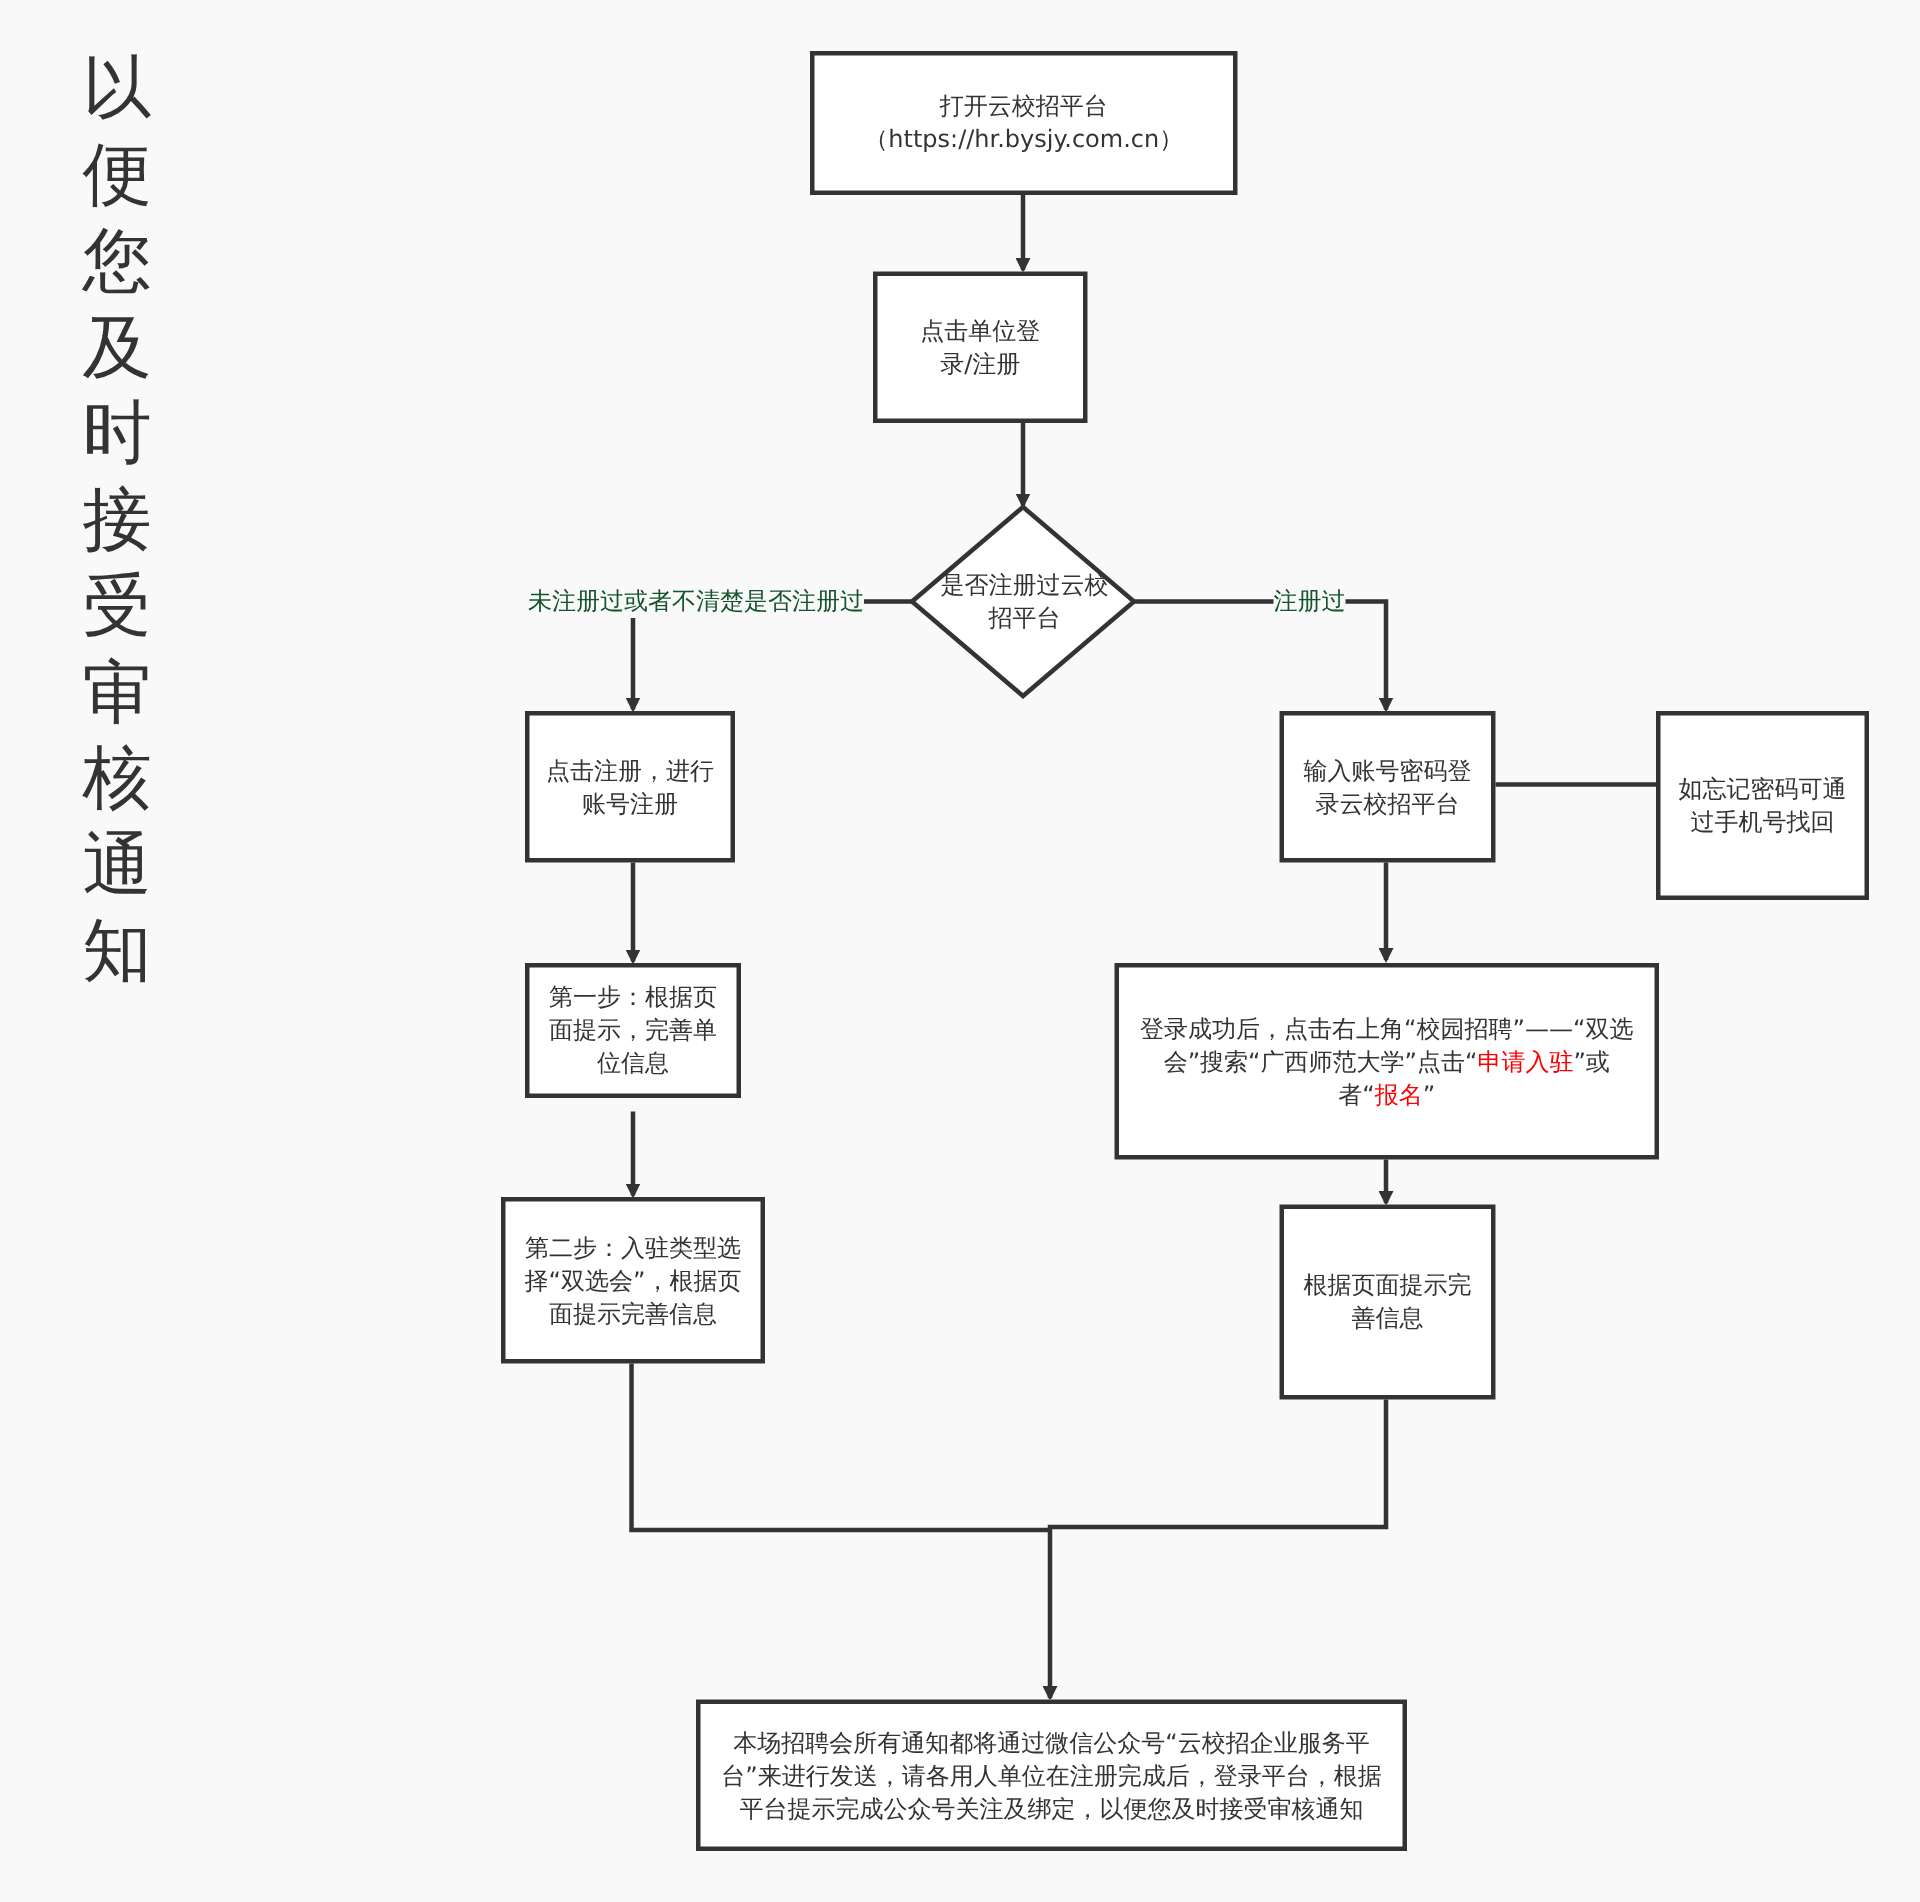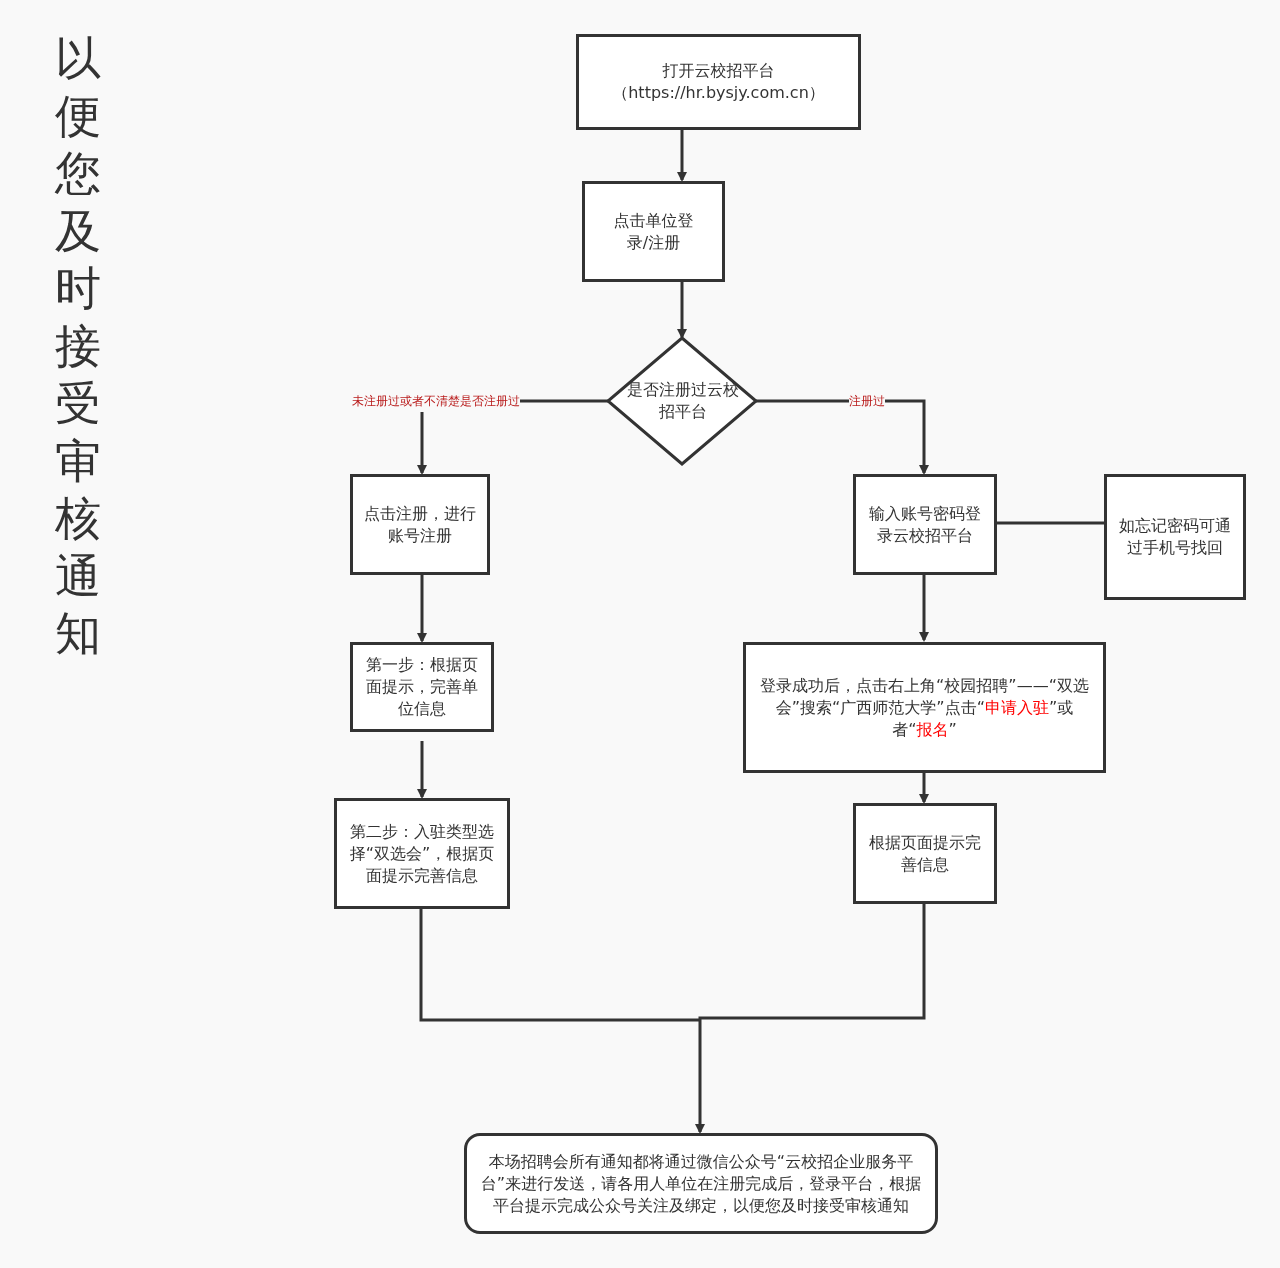--- a/index.html
+++ b/index.html
@@ -17,21 +17,21 @@
     position:absolute; box-sizing:border-box; border:3px solid #333; background:#fff;
     display:flex; align-items:center; justify-content:center; text-align:center;
     font-size:16px; line-height:22px; color:#333; padding:0 10px;
   }
   .node span.inner { display:block; }
   .red { color:#ff0000; }
   .diamond-text {
     position:absolute; text-align:center; font-size:16px; line-height:22px; color:#333;
   }
   .edge-label {
-    position:absolute; font-size:12px; line-height:22px; color:#b91c1c; background:#f9f9f9; white-space:nowrap;
+    position:absolute; font-size:16px; line-height:22px; color:#14532d; background:#f9f9f9; white-space:nowrap;
   }
 </style>
 </head>
 <body>
 
 <div id="title">以便您及时接受审核通知</div>
 
 <svg id="edges" width="1280" height="1268">
   <defs>
     <marker id="arr" markerWidth="10" markerHeight="10" refX="8" refY="5" orient="auto" markerUnits="userSpaceOnUse">
@@ -58,21 +58,21 @@
 
     <path d="M924 771 L924 802" marker-end="url(#arr)"></path>
 
     <path d="M421 907 L421 1020 L700 1020"></path>
     <path d="M924 902 L924 1018 L700 1018 L700 1132" marker-end="url(#arr)"></path>
   </g>
 
   <polygon points="682,338 756,401 682,464 608,401" fill="#fff" stroke="#333" stroke-width="3"></polygon>
 </svg>
 
-<div class="node" style="left:540px;top:34px;width:285px;height:96px;margin-left:36px;">
+<div class="node" style="left:540px;top:34px;width:285px;height:96px;">
   <span class="inner">
     <span>打开云校招平台</span><br>
     <span>（https://hr.bysjy.com.cn）</span>
   </span>
 </div>
 
 <div class="node" style="left:582px;top:181px;width:143px;height:101px;padding:0 18px;">
   <span class="inner">点击单位登录/注册</span>
 </div>
 
@@ -98,19 +98,19 @@
 </div>
 
 <div class="node" style="left:1104px;top:474px;width:142px;height:126px;">
   <span class="inner">如忘记密码可通过手机号找回</span>
 </div>
 
 <div class="node" style="left:743px;top:642px;width:363px;height:131px;padding:16px 14px;">
   <span class="inner"><span>登录成功后，点击右上角“校园招聘”——“双选会”搜索“广西师范大学”点击“</span><span class="red">申请入驻</span><span>”或者“</span><span class="red">报名</span><span>”</span></span>
 </div>
 
-<div class="node" style="left:853px;top:803px;width:144px;height:101px;">
+<div class="node" style="left:853px;top:803px;width:144px;height:130px;">
   <span class="inner">根据页面提示完善信息</span>
 </div>
 
-<div class="node" style="left:464px;top:1133px;width:474px;height:101px;padding:0 12px;border-radius:16px;">
+<div class="node" style="left:464px;top:1133px;width:474px;height:101px;padding:0 12px;">
   <span class="inner">本场招聘会所有通知都将通过微信公众号“云校招企业服务平台”来进行发送，请各用人单位在注册完成后，登录平台，根据平台提示完成公众号关注及绑定，以便您及时接受审核通知</span>
 </div>
 
 </body></html>

